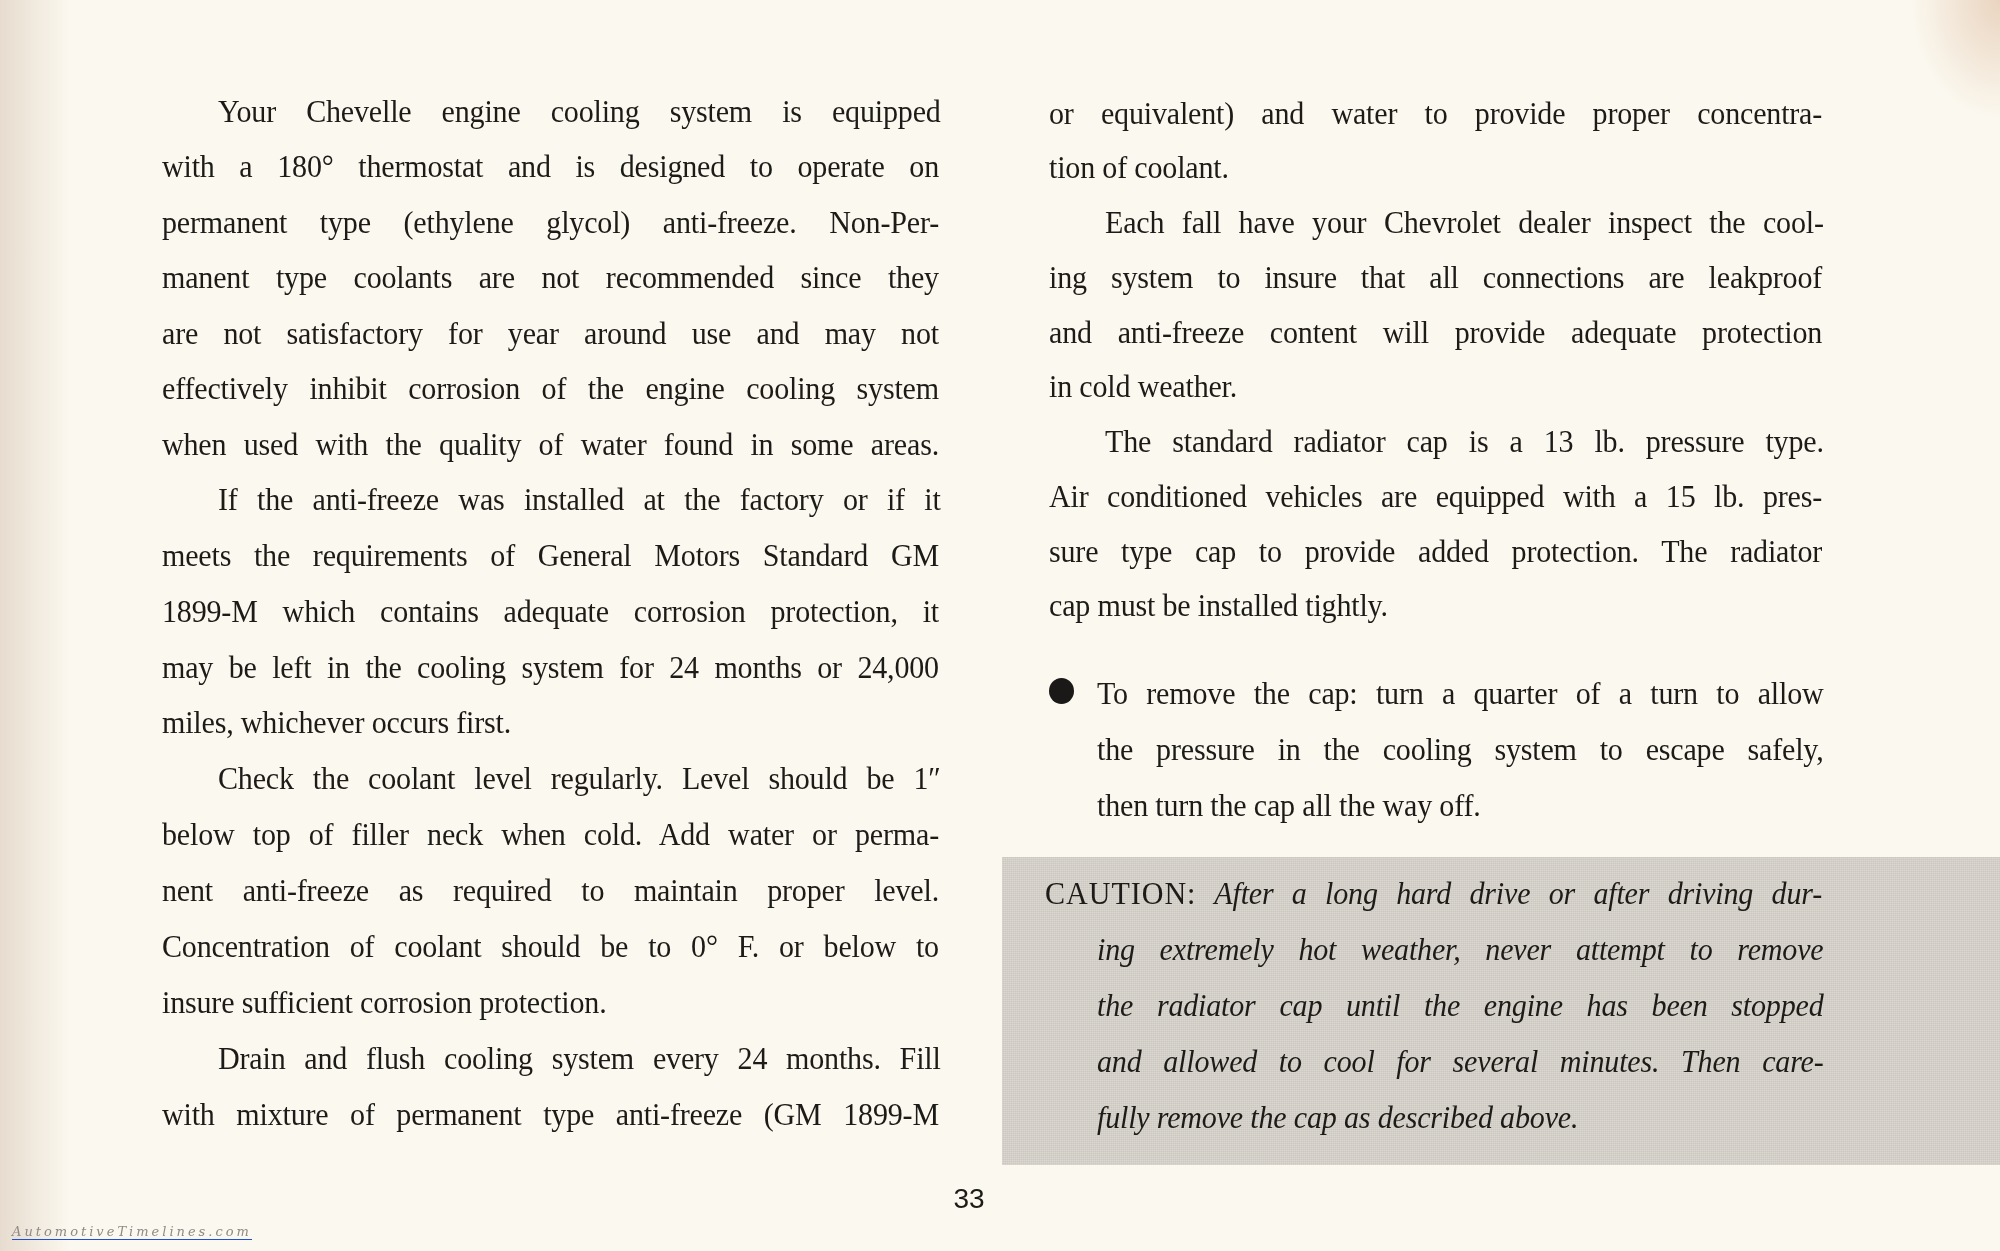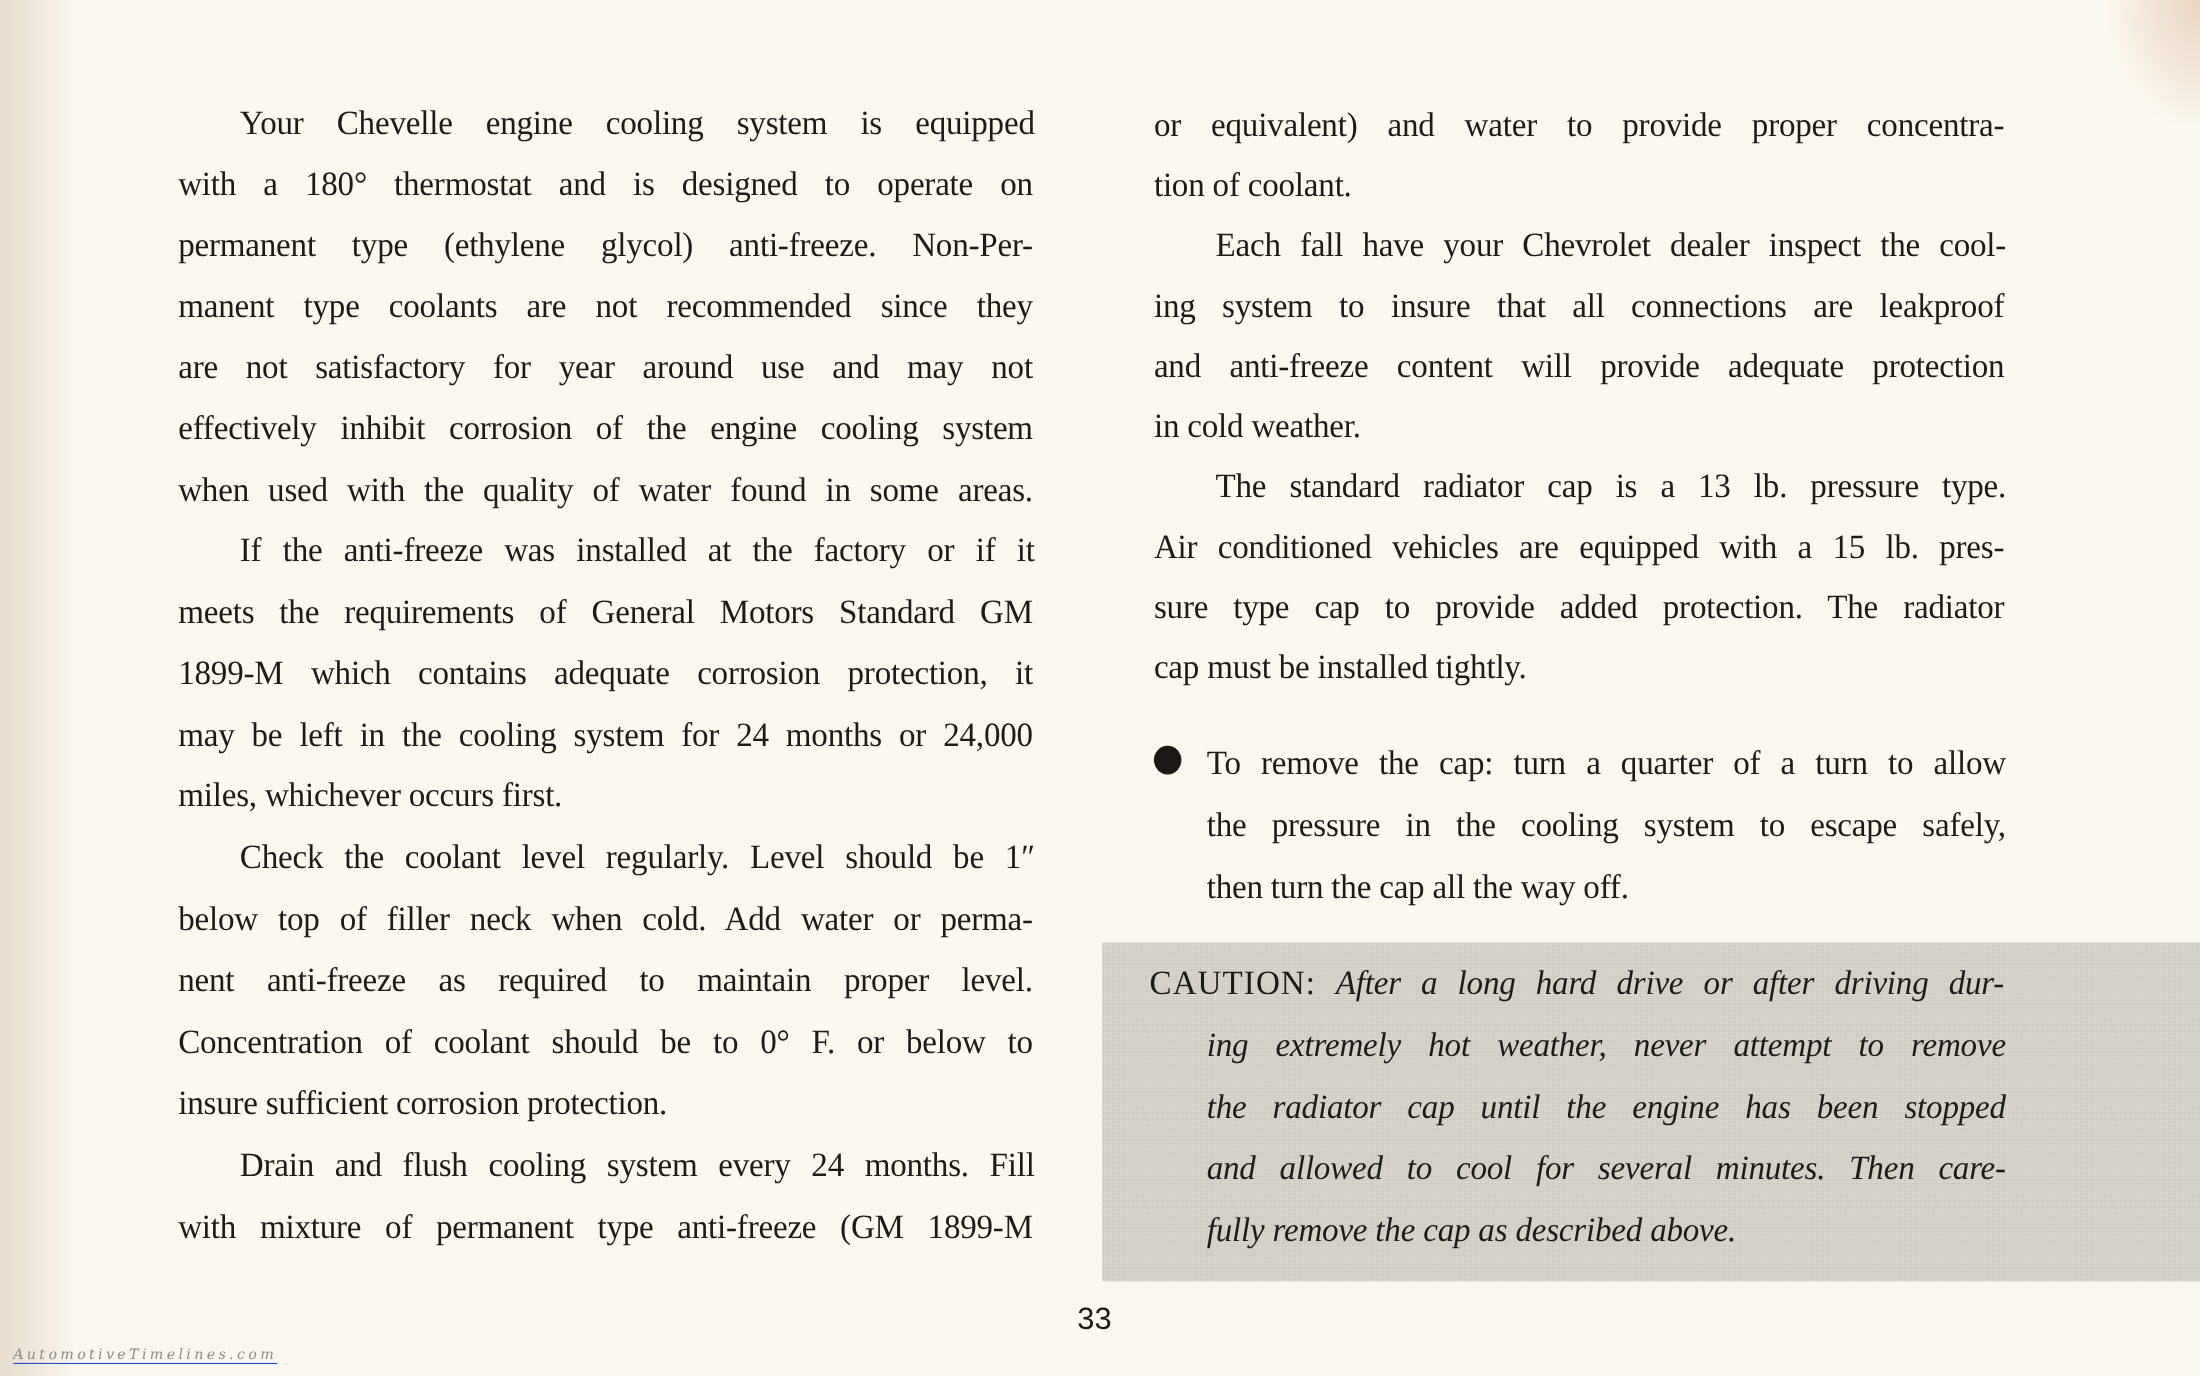--- a/index.html
+++ b/index.html
@@ -40,21 +40,21 @@
       background-color: #d7d3cb;
       background-image:
         repeating-linear-gradient(0deg, rgba(255,255,255,0.06) 0 1px, rgba(0,0,0,0.03) 1px 2px),
         repeating-linear-gradient(90deg, rgba(255,255,255,0.05) 0 1px, rgba(0,0,0,0.025) 1px 2px);
     }
     .caution-text { position: absolute; left: 43px; width: 801px; top: 0; }
     .caution-text .line { font-style: italic; }
     .caution-text .line.hang { left: 52px; }
     .caution-label { font-style: normal; font-variant: small-caps; letter-spacing: 1px; }
     .page-number {
-      position: absolute; left: 975px; top: 1183px; width: 40px;
+      position: absolute; left: 949px; top: 1183px; width: 40px;
       font-family: "Liberation Sans", "DejaVu Sans", sans-serif;
       font-size: 28px; text-align: center; color: #1d1b18;
     }
     .watermark {
       position: absolute; left: 12px; top: 1224px;
       font-family: "DejaVu Serif", serif; font-style: italic;
       font-size: 13px; letter-spacing: 3px; color: #8f8a86;
       border-bottom: 1px solid #1d4ed8; padding-bottom: 0px;
     }
   </style>

